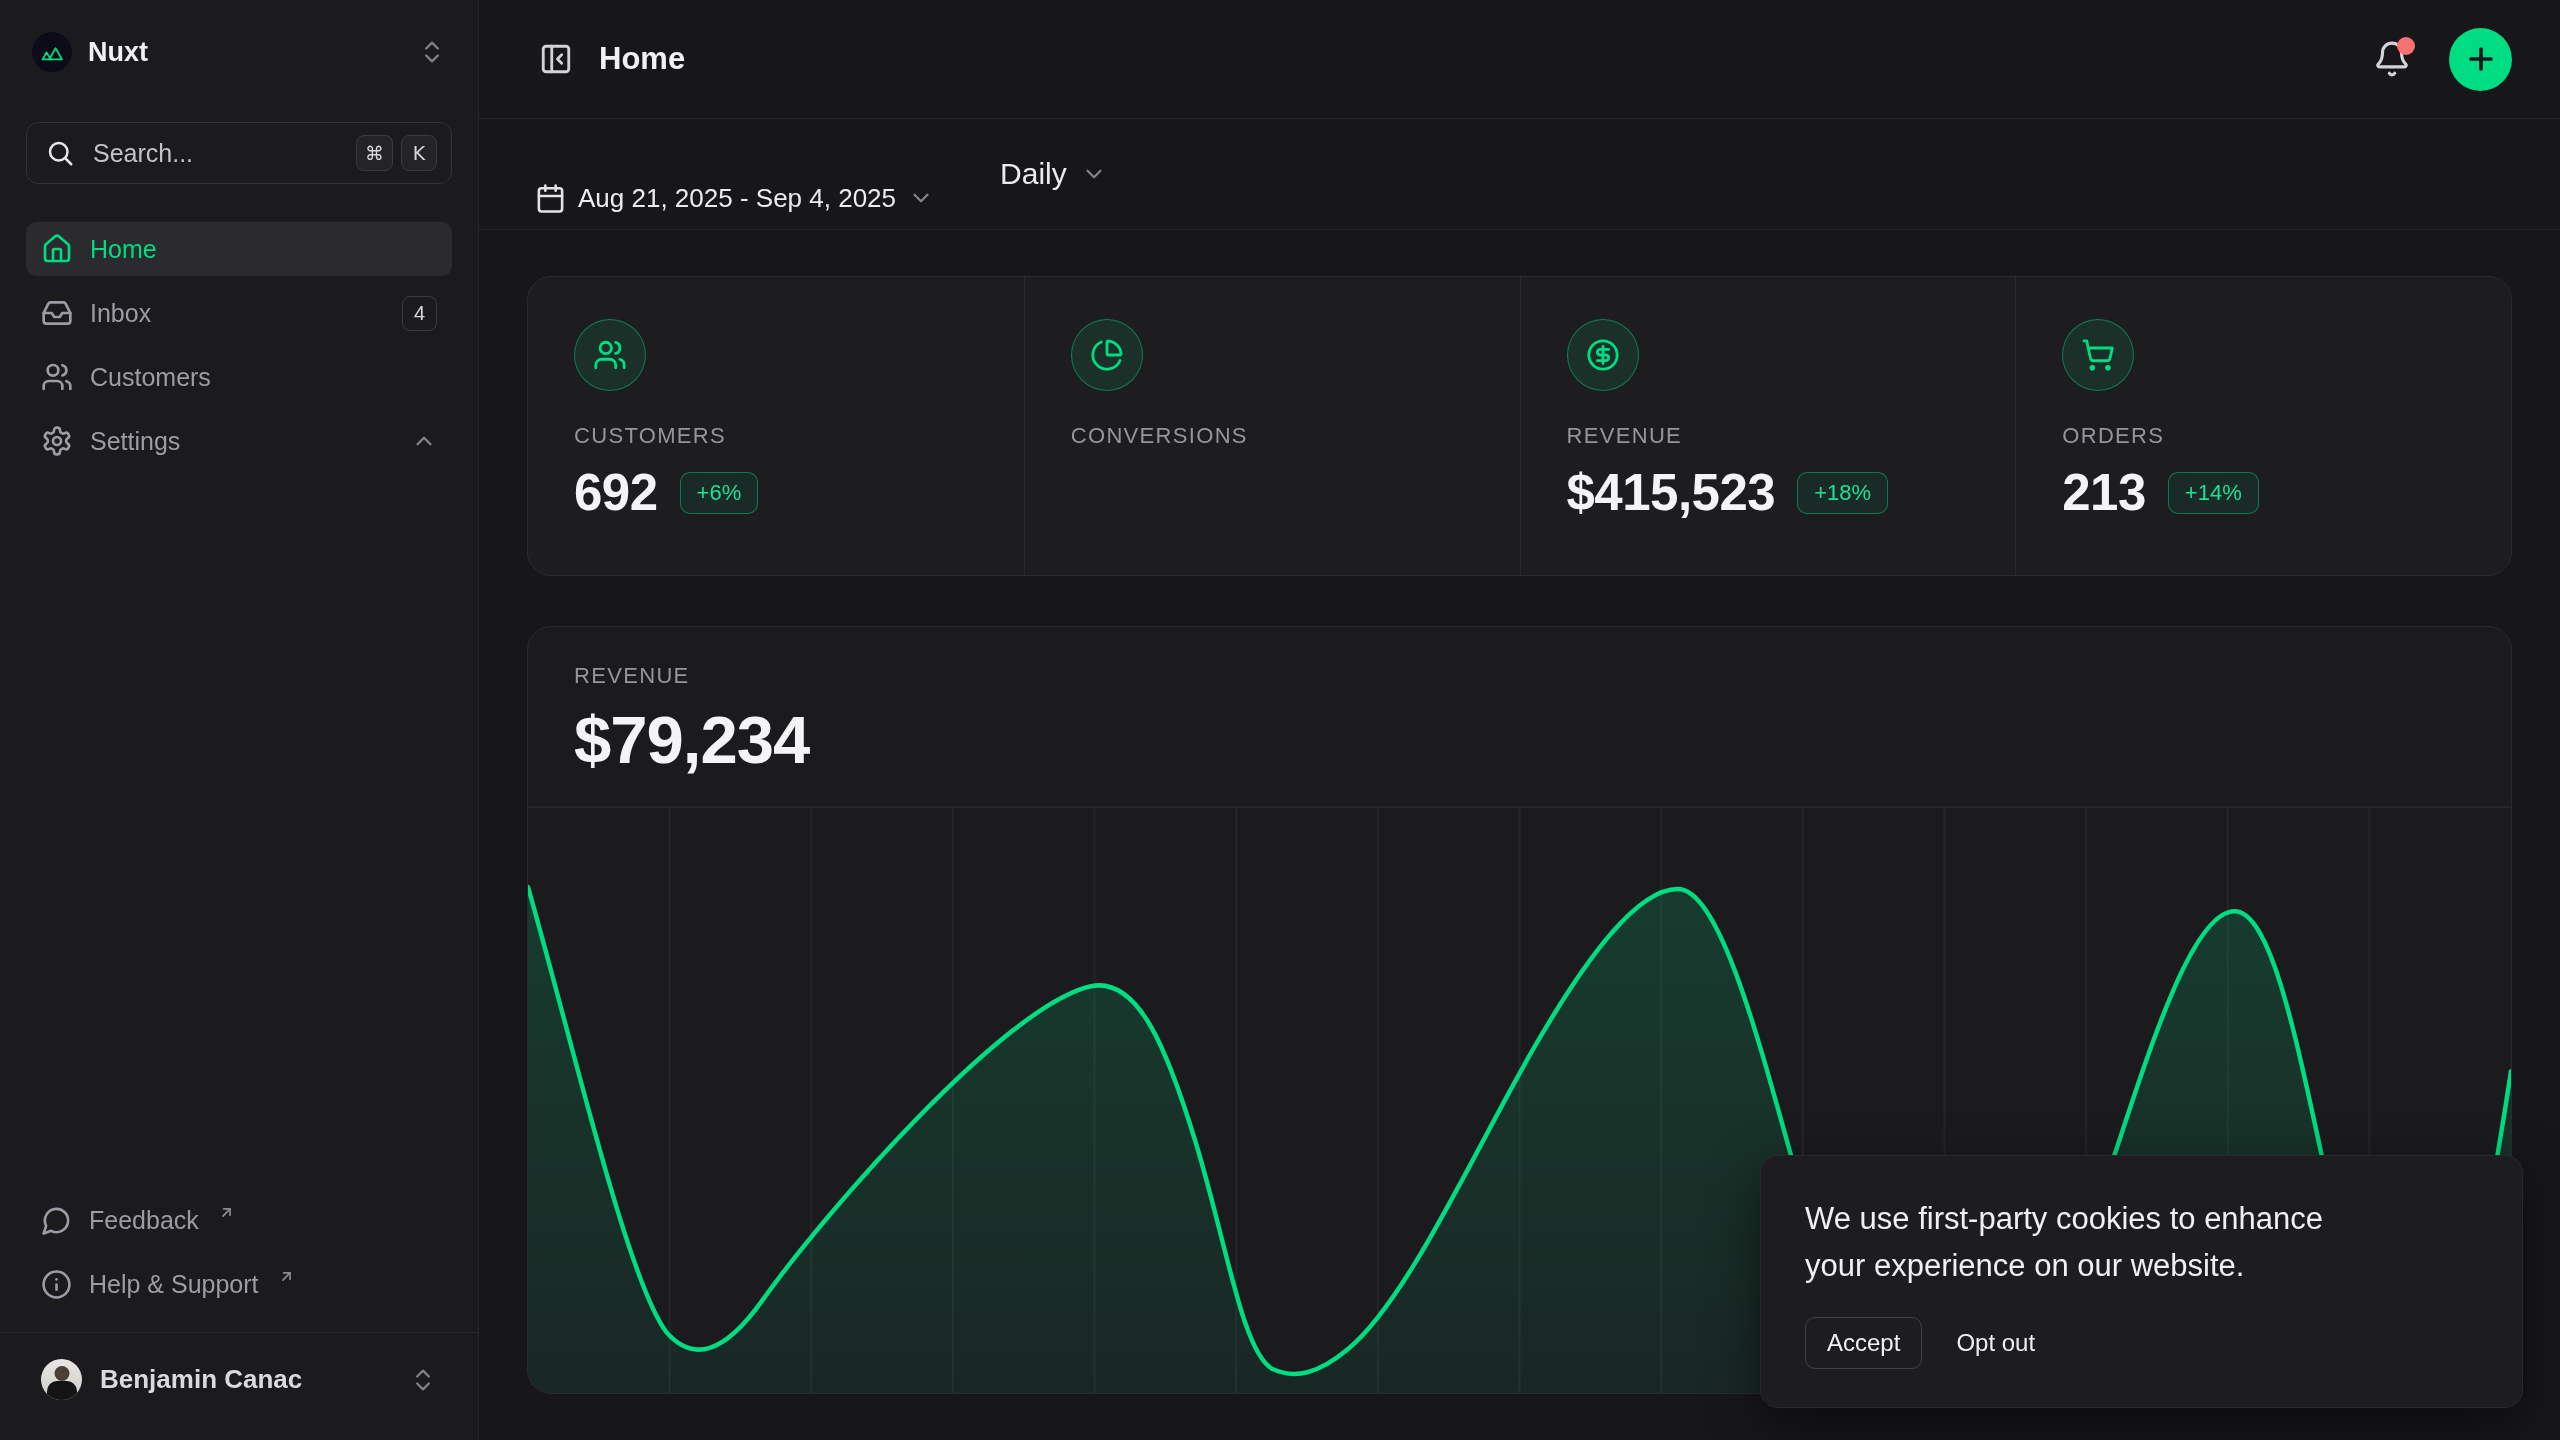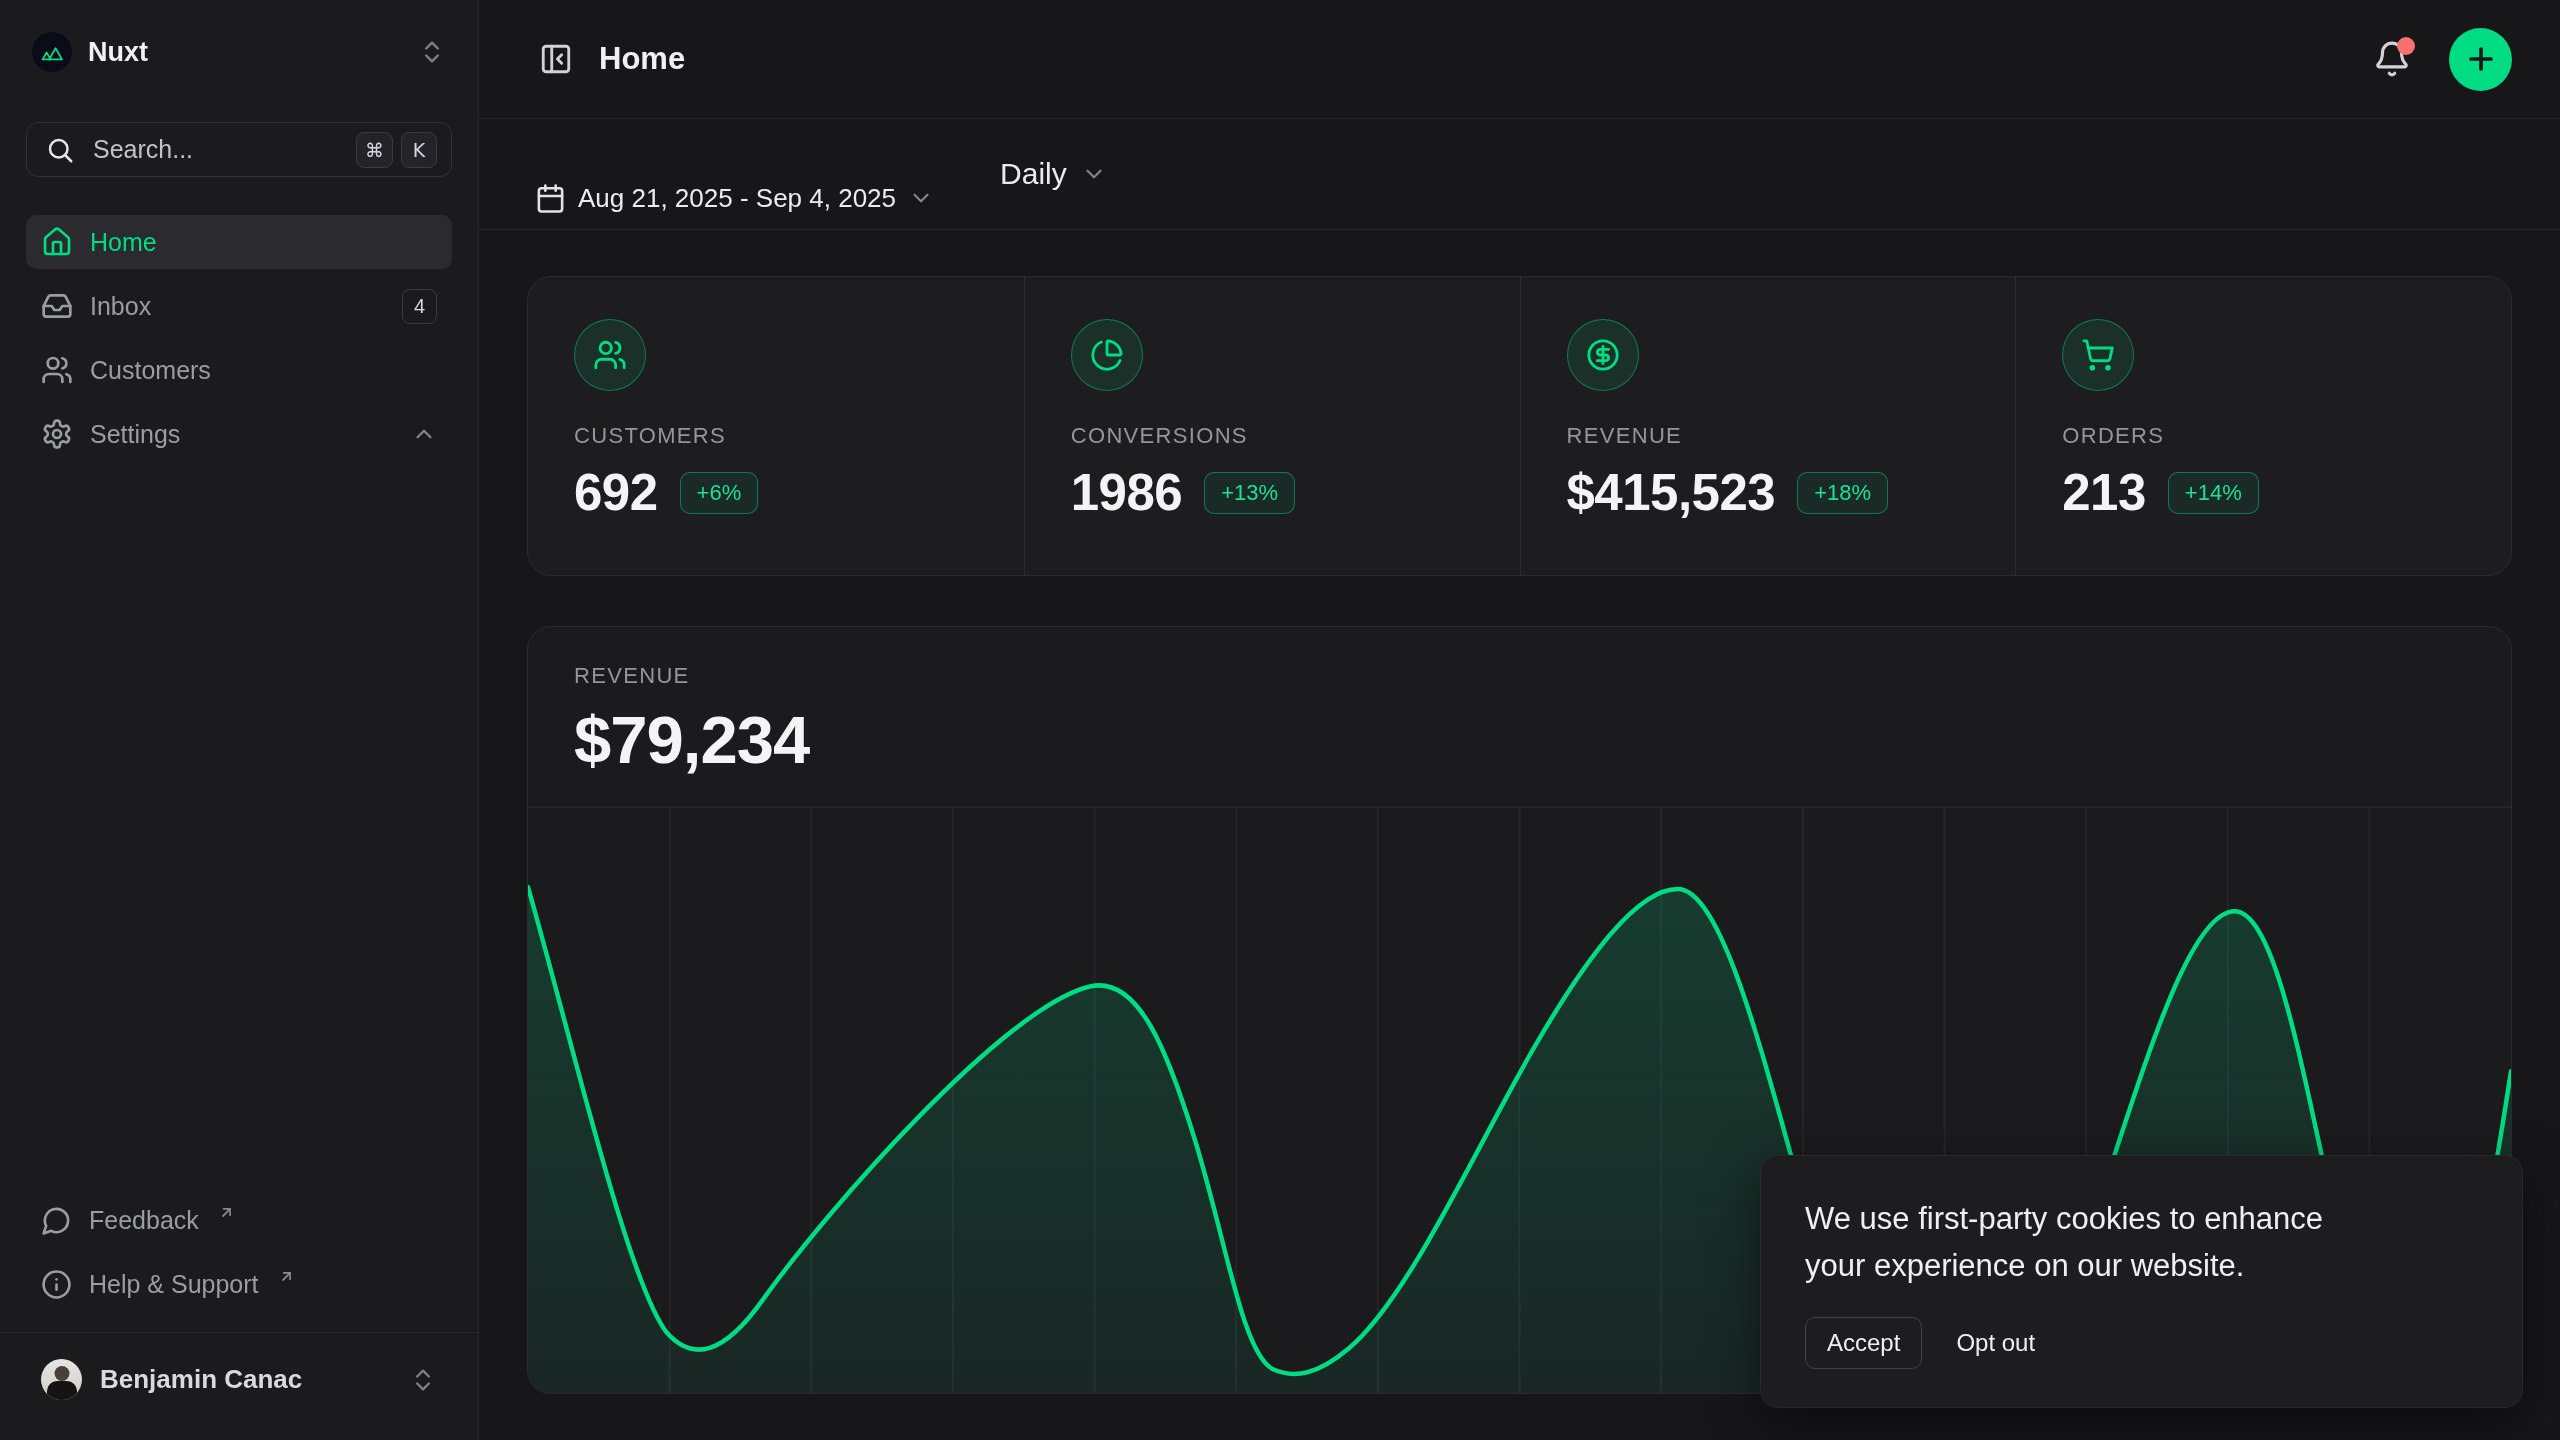--- a/index.html
+++ b/index.html
@@ -16,21 +16,21 @@
     width:479px; min-width:479px; background:#1b1b1e;
     border-right:1px solid #27272b;
     display:flex; flex-direction:column; padding:24px 26px 0 26px;
   }
   .workspace { display:flex; align-items:center; gap:16px; padding:8px 6px; border-radius:12px; cursor:pointer; }
   .logo-circle { width:40px; height:40px; border-radius:50%; background:#0b0c18; display:flex; align-items:center; justify-content:center; }
   .workspace-name { font-size:27px; font-weight:700; color:#f1f1f4; flex:1; }
   .selector-icon { color:#7f7f89; display:flex; }
 
   .search-box {
-    margin-top:42px; height:55px; border:1px solid #313136; border-radius:12px;
+    margin-top:42px; height:62px; border:1px solid #313136; border-radius:12px;
     display:flex; align-items:center; gap:18px; padding:0 14px 0 18px; cursor:text;
   }
   .search-placeholder { flex:1; font-size:25px; color:#c2c2ca; }
   .kbd-group { display:flex; gap:8px; }
   .kbd {
     min-width:36px; height:36px; padding:0 8px; border-radius:8px;
     background:#242428; border:1px solid #3a3a40;
     display:flex; align-items:center; justify-content:center;
     font-size:19px; color:#d6d6dc; font-family:"DejaVu Sans",sans-serif;
   }
@@ -363,24 +363,20 @@
         </div>
 
         <div class="stat-cell">
           <div class="stat-icon-circle">
             <svg width="34" height="34" viewBox="0 0 24 24" fill="none" stroke="currentColor" stroke-width="2" stroke-linecap="round" stroke-linejoin="round">
                 <path d="M21 12c.552 0 1.005-.449.95-.998a10 10 0 0 0-8.953-8.951c-.55-.055-.998.398-.998.95v8a1 1 0 0 0 1 1z"></path>
                 <path d="M21.21 15.89A10 10 0 1 1 8 2.83"></path>
               </svg>
           </div>
           <div class="stat-label">CONVERSIONS</div>
-          <div class="stat-value-row">
-            <span class="stat-value">1986</span>
-            <span class="delta-badge">+13%</span>
-          </div>
         </div>
 
         <div class="stat-cell">
           <div class="stat-icon-circle">
             <svg width="34" height="34" viewBox="0 0 24 24" fill="none" stroke="currentColor" stroke-width="2" stroke-linecap="round" stroke-linejoin="round">
                 <circle cx="12" cy="12" r="10"></circle>
                 <path d="M16 8h-6a2 2 0 1 0 0 4h4a2 2 0 1 1 0 4H8"></path>
                 <path d="M12 18V6"></path>
               </svg>
           </div>

